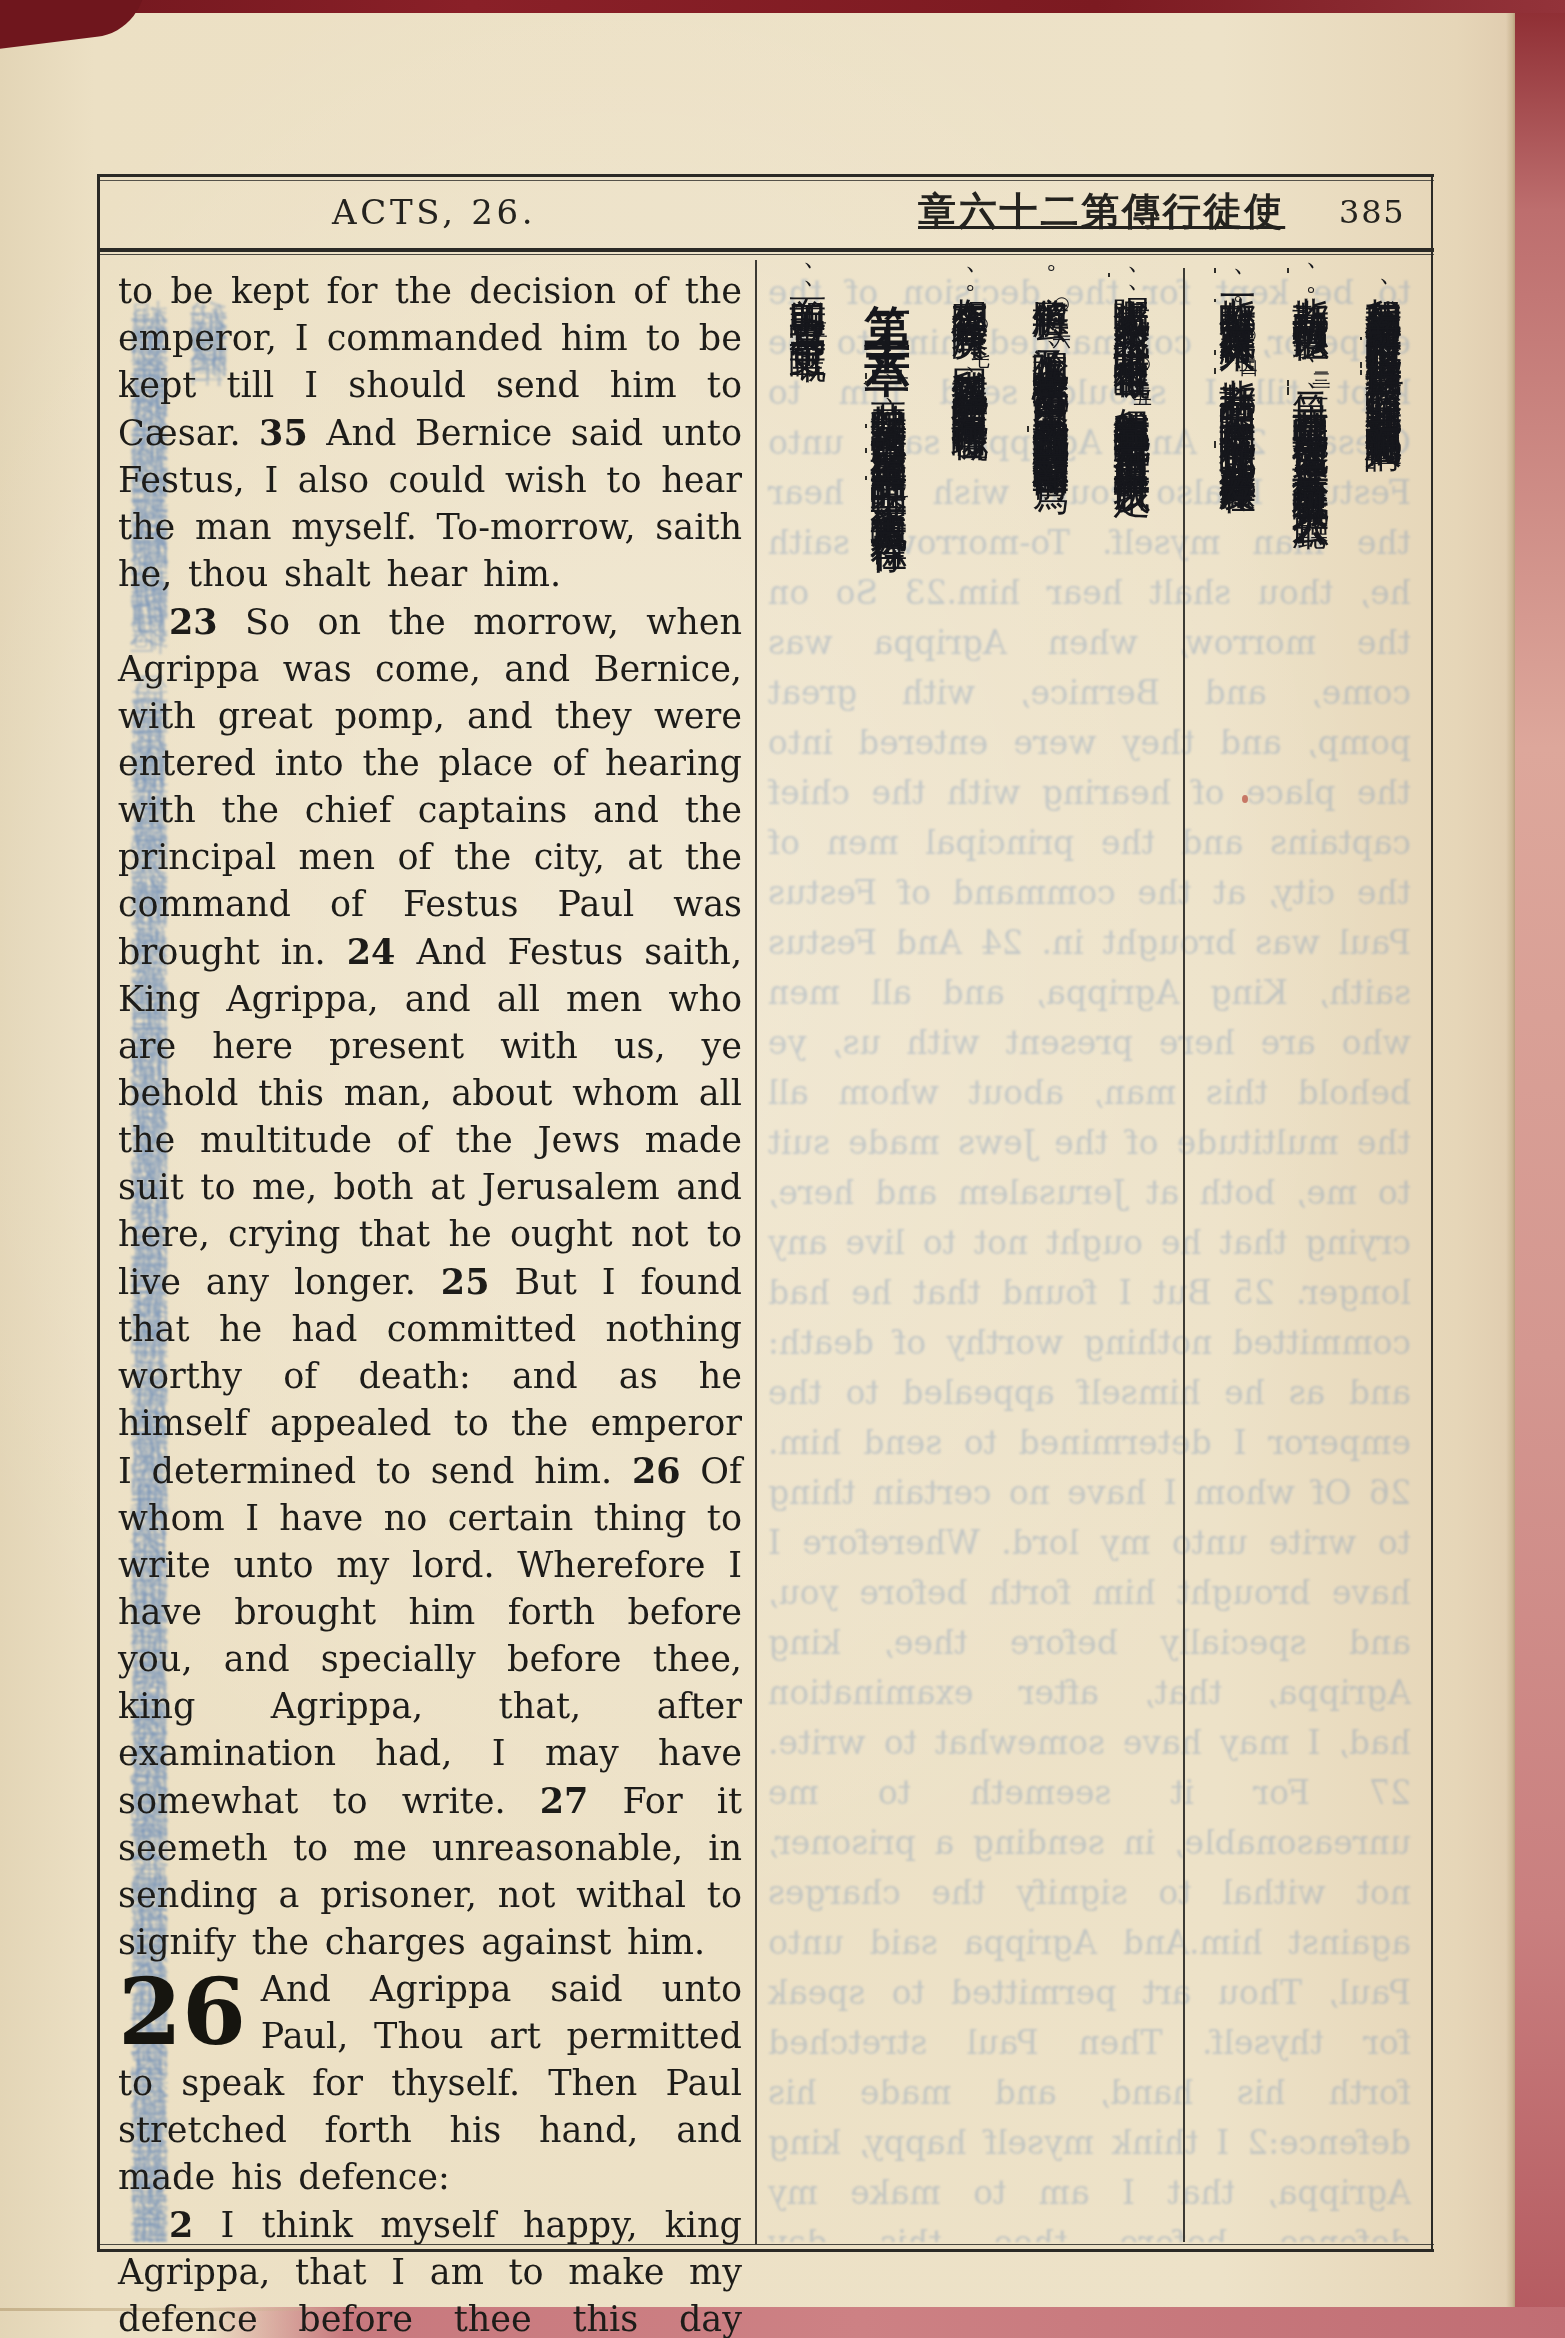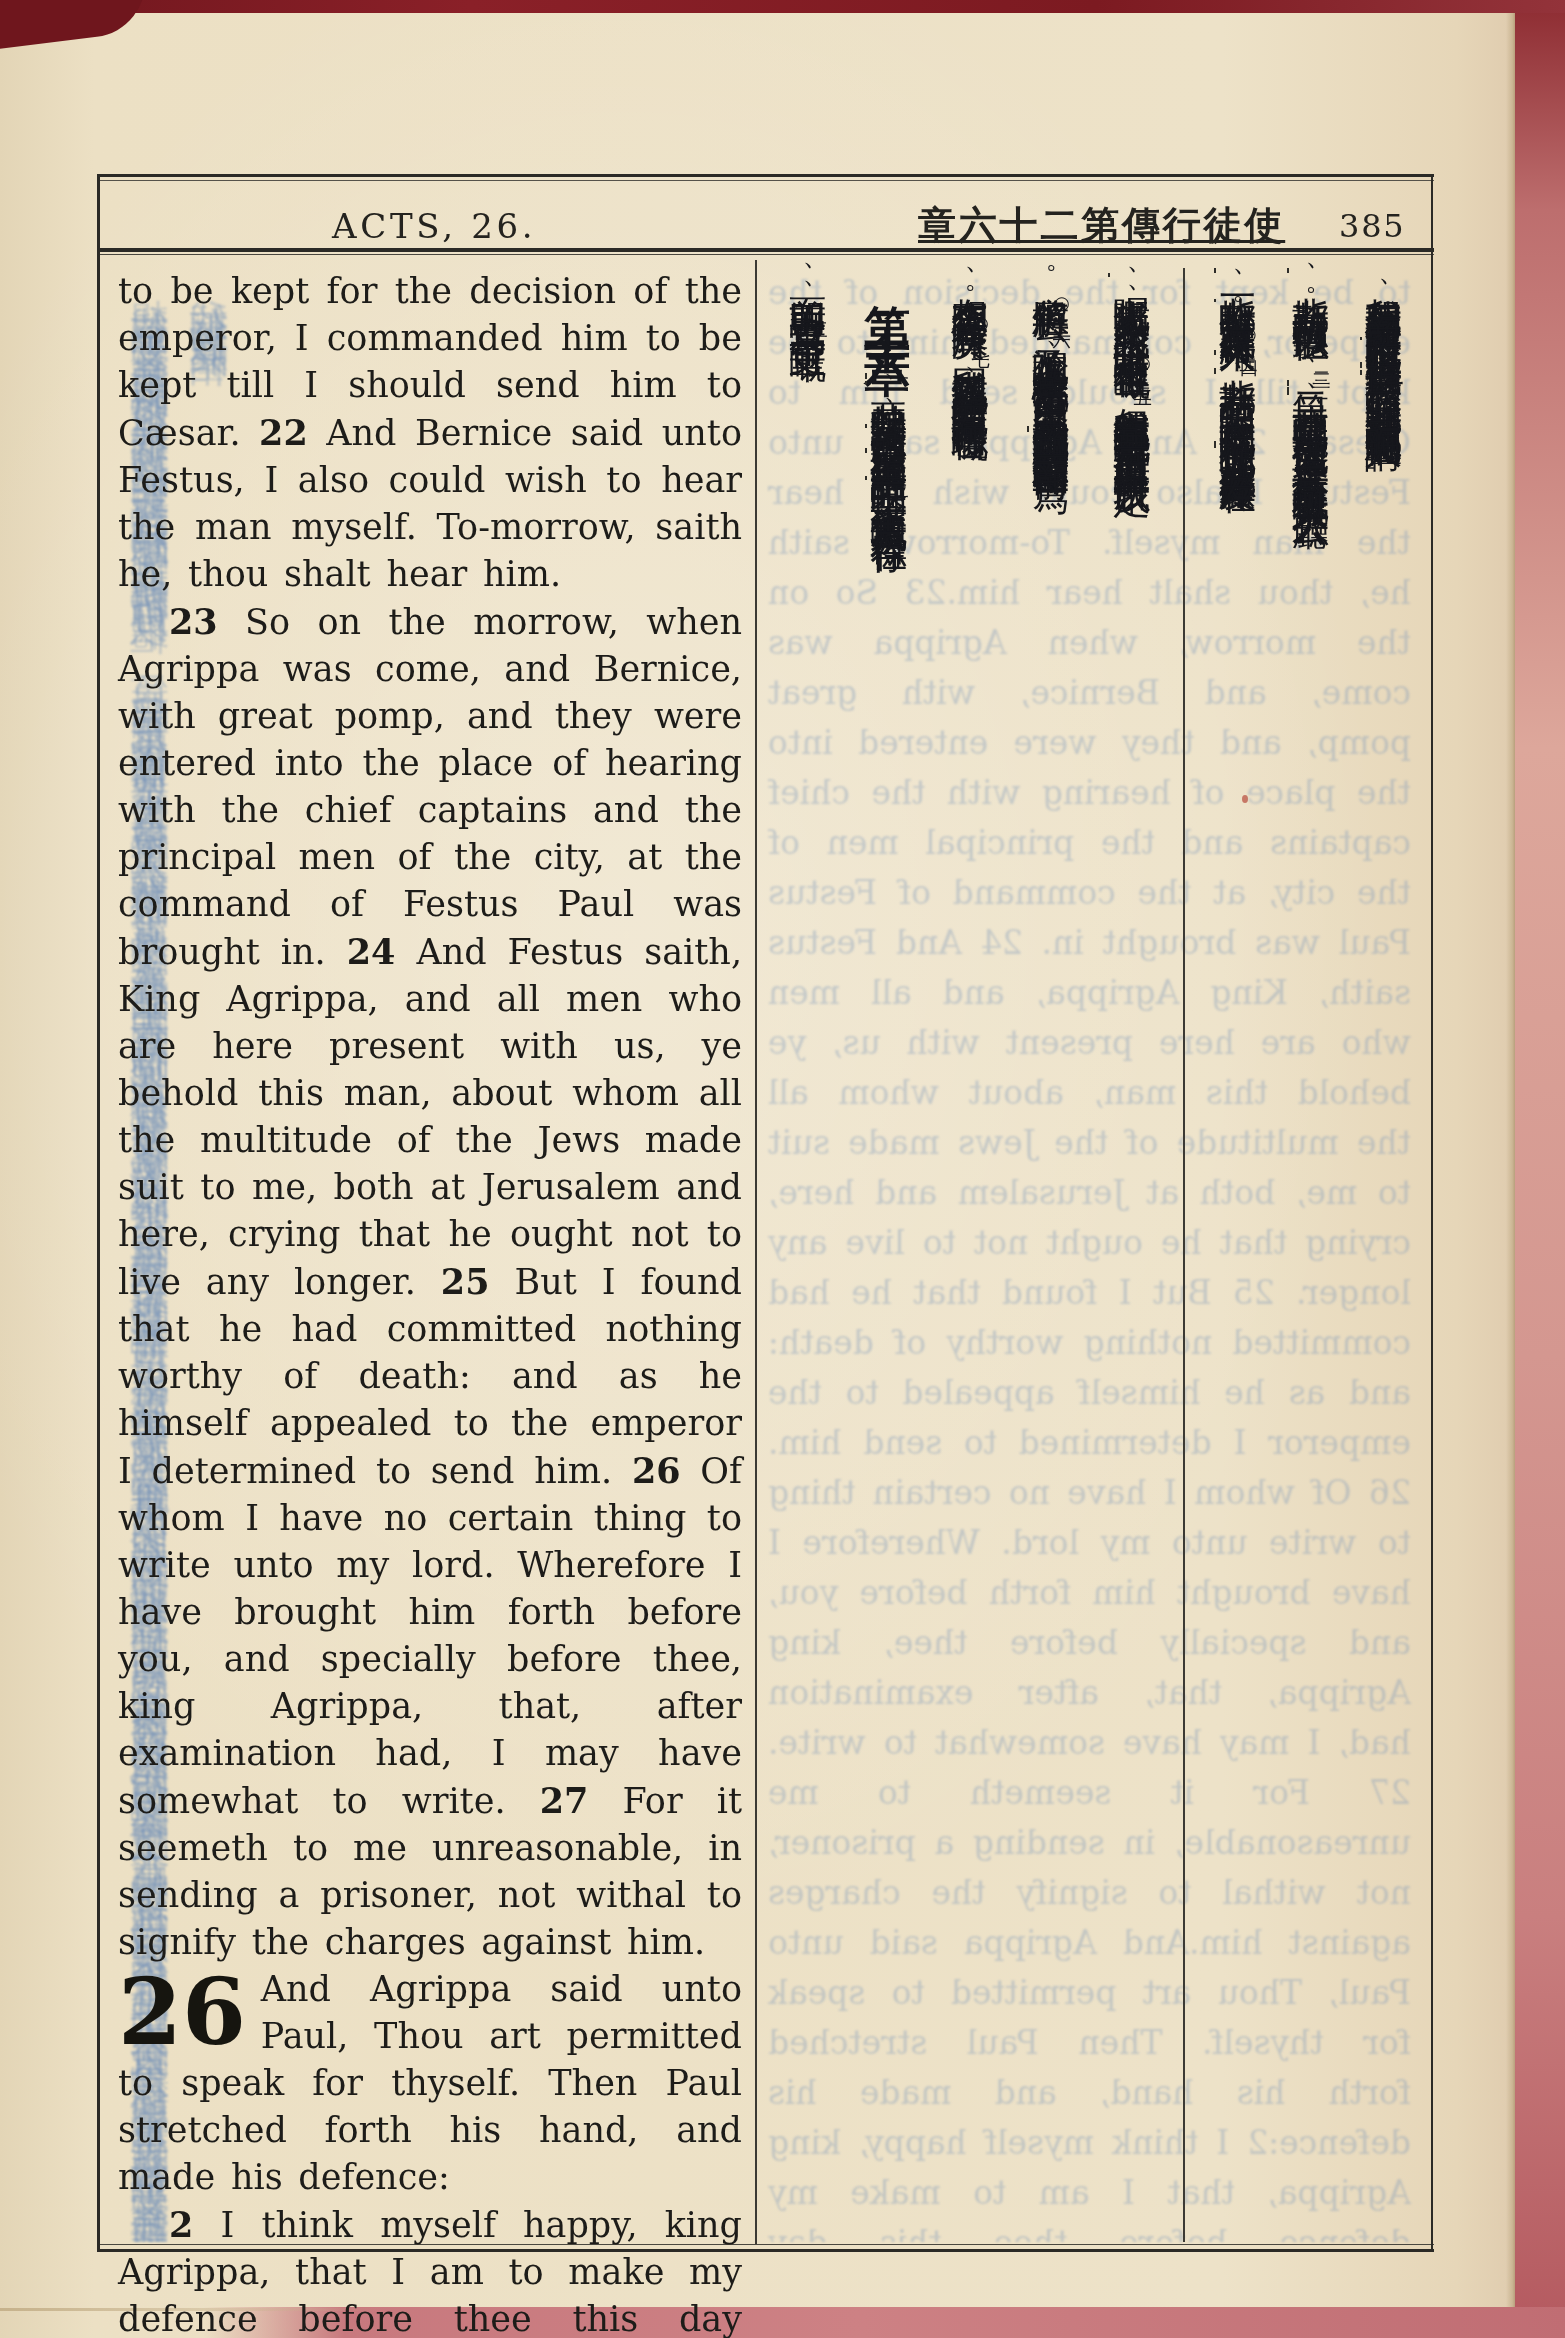--- a/index.html
+++ b/index.html
@@ -28,21 +28,21 @@
   .r-top1{left:97px;top:174px;width:1337px;height:2.8px;}
   .r-top2{left:97px;top:180px;width:1337px;height:0.9px;background:#55524a;}
   .r-head1{left:97px;top:248px;width:1337px;height:3.7px;}
   .r-head2{left:97px;top:254px;width:1337px;height:0.9px;background:#4a473f;}
   .r-bot1{left:97px;top:2244px;width:1337px;height:0.9px;background:#4a473f;}
   .r-bot2{left:97px;top:2249px;width:1337px;height:2.8px;}
   .r-left{left:97px;top:174px;width:2.8px;height:2077px;}
   .r-right{left:1431px;top:174px;width:1.8px;height:2077px;}
   .r-mid{left:755px;top:260px;width:1.8px;height:1984px;background:#3c3a34;}
   
-  .hdr{position:absolute;top:198px;height:55px;display:flex;align-items:center;
+  .hdr{position:absolute;top:184px;height:55px;display:flex;align-items:center;
     color:#24231f;}
   .hdr-en{left:332px;font-size:34px;letter-spacing:3.7px;font-weight:500;}
   .hdr-cn{left:918px;font-size:38px;letter-spacing:2.8px;
     font-family:"DejaVu Sans", sans-serif;font-weight:600;text-decoration:underline;}
   .hdr-no{left:1339px;font-size:32px;letter-spacing:1.8px;}
   
   #english{position:absolute;left:118px;top:268px;width:624px;height:1974px;
     font-size:35px;line-height:47px;color:#1d1c19;text-align:justify;
     word-spacing:4.6px;z-index:3;}
   #english p.para{margin:0;padding:0;}
@@ -103,21 +103,21 @@
   <div class="rule r-mid"></div>
 
   <div class="hdr hdr-en">ACTS, 26.</div>
   <div class="hdr hdr-cn">章六十二第傳行徒使</div>
   <div class="hdr hdr-no">385</div>
 
   <div id="bleed-en" class="bleed">想我留佢至到受審在皇帝面前我就吩咐將佢留住等我解佢到該撒處亞基帕對非斯都話我自己都想聽吓呢個人講非斯都話明日你可以聽佢○第二日亞基帕共百尼基氏大擺儀仗而來共埋眾千夫長與及城中最尊貴嘅人入去公廳非斯都吩咐一聲就有人將保羅帶入來非斯都話亞基帕王共在呢處嘅列位你哋見呢個人就係所有在耶路撒冷及在呢處嘅猶太人向我懇求呼叫話不可容佢生存嘅但我查明佢未有犯過乜嘢當死嘅罪而且佢自己上訴皇帝所以我定意將佢解去論及呢個人我未有確實嘅事情可以奏明主因此我帶佢到你哋面前亦特意帶佢到你亞基帕王面前爲想在查問之後有所陳奏因我以爲解送囚犯若唔指明佢嘅罪案係唔合理嘅第二十六章亞基帕對保羅話准你爲自己辯明於是保羅伸手申訴話亞基帕王呀猶太人所告我嘅事今日得在你面前訴明實爲萬幸更可幸嘅想我留佢至到受審在皇帝面前我就吩咐將佢留住等我解佢到該撒處亞基帕</div>
   <div id="bleed-cn" class="bleed">to be kept for the decision of the emperor, I commanded him to be kept till I should send him to Cæsar. 22 And Agrippa said unto Festus, I also could wish to hear the man myself. To-morrow, saith he, thou shalt hear him.23 So on the morrow, when Agrippa was come, and Bernice, with great pomp, and they were entered into the place of hearing with the chief captains and the principal men of the city, at the command of Festus Paul was brought in. 24 And Festus saith, King Agrippa, and all men who are here present with us, ye behold this man, about whom all the multitude of the Jews made suit to me, both at Jerusalem and here, crying that he ought not to live any longer. 25 But I found that he had committed nothing worthy of death: and as he himself appealed to the emperor I determined to send him. 26 Of whom I have no certain thing to write unto my lord. Wherefore I have brought him forth before you, and specially before thee, king Agrippa, that, after examination had, I may have somewhat to write. 27 For it seemeth to me unreasonable, in sending a prisoner, not withal to signify the charges against him.And Agrippa said unto Paul, Thou art permitted to speak for thyself. Then Paul stretched forth his hand, and made his defence:2 I think myself happy, king Agrippa, that I am to make my defence before thee this day touching all the things whereof I am accused by the Jews: 3 especially because</div>
 
   <div id="english">
-      <p class="para "><span>to be kept for the decision of the emperor, I commanded him to be kept till I should send him to Cæsar. </span><span class="vnum">22</span><span> And Bernice </span><span class="it">said</span><span> unto Festus, I also could wish to hear the man myself. To-morrow, saith he, thou shalt hear him.</span></p>
+      <p class="para "><span>to be kept for the decision of the emperor, I commanded him to be kept till I should send him to Cæsar. </span><span class="vnum">35</span><span> And Bernice </span><span class="it">said</span><span> unto Festus, I also could wish to hear the man myself. To-morrow, saith he, thou shalt hear him.</span></p>
       <p class="para indent"><span class="vnum">23</span><span> So on the morrow, when Agrippa was come, and Bernice, with great pomp, and they were entered into the place of hearing with the chief captains and the principal men of the city, at the command of Festus Paul was brought in. </span><span class="vnum">24</span><span> And Festus saith, King Agrippa, and all men who are here present with us, ye behold this man, about whom all the multitude of the Jews made suit to me, both at Jerusalem and here, crying that he ought not to live any longer. </span><span class="vnum">25</span><span> But I found that he had committed nothing worthy of death: and as he himself appealed to the emperor I determined to send him. </span><span class="vnum">26</span><span> Of whom I have no certain thing to write unto my lord. Wherefore I have brought him forth before you, and specially before thee, king Agrippa, that, after examination had, I may have somewhat to write. </span><span class="vnum">27</span><span> For it seemeth to me unreasonable, in sending a prisoner, not withal to signify the charges against him.</span></p>
       <p class="para "><span class="dropcap">26</span><span>And Agrippa said unto Paul, Thou art permitted to speak for thyself. Then Paul stretched forth his hand, and made his defence:</span></p>
       <p class="para indent"><span class="vnum">2</span><span> I think myself happy, king Agrippa, that I am to make my defence before thee this day touching all the things whereof I am accused by the Jews: </span></p>
     </div>
 
   <div id="chinese">
     <div class="cn-block right-cols" id="cn-right">
         <div class="cn-col"><span>想我留佢至到受審在皇帝面前</span><span class="punc">、</span><span>我就吩咐將佢留住</span><span class="punc">、</span><span>等我解佢到</span><span class="pn">該撒</span><span>處</span><span class="punc">。</span><span class="v-marker">二二</span><span class="pn">亞基帕</span><span>對</span><span class="pn">非斯都</span><span>話</span><span class="punc">、</span><span>我自己都想聽吓呢個人講</span><span class="punc">。</span></div>
         <div class="cn-col"><span class="pn">非斯都</span><span>話</span><span class="punc">、</span><span>明日你可以聽佢</span><span class="punc">。</span><span>○</span><span class="v-marker">二三</span><span>第二日</span><span class="punc">、</span><span class="pn">亞基帕</span><span>共</span><span class="pn">百尼基氏</span><span class="punc">、</span><span>大擺儀仗而來</span><span class="punc">、</span><span>共埋眾千夫長</span><span class="punc">、</span><span>與及城中最尊貴嘅人</span><span class="punc">、</span><span>入去公廳</span><span class="punc">、</span></div>
         <div class="cn-col"><span class="pn">非斯都</span><span>吩咐一聲</span><span class="punc">、</span><span>就有人將</span><span class="pn">保羅</span><span>帶入來</span><span class="punc">。</span><span class="v-marker">○二四</span><span class="pn">非斯都</span><span>話</span><span class="punc">、</span><span class="pn">亞基帕</span><span>王</span><span class="punc">、</span><span>共在呢處嘅列位</span><span class="punc">、</span><span>你哋見呢個人</span><span class="punc">、</span><span>就係所有在</span><span class="pn">耶路撒冷</span><span>及在</span></div>

